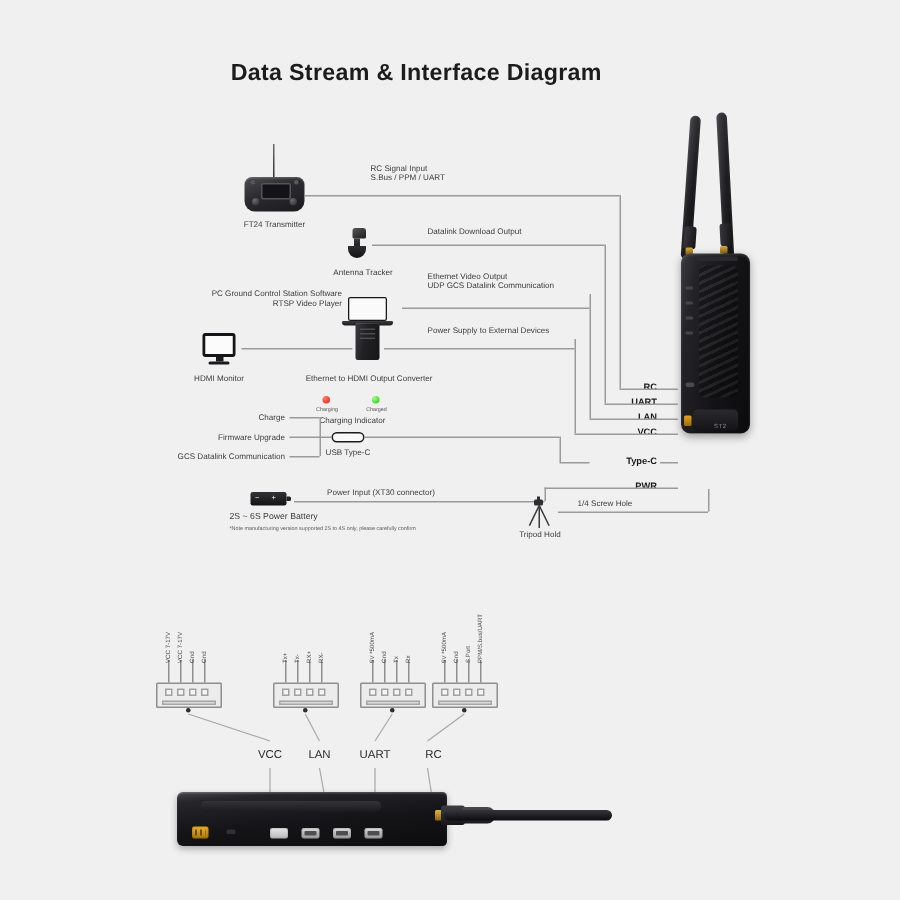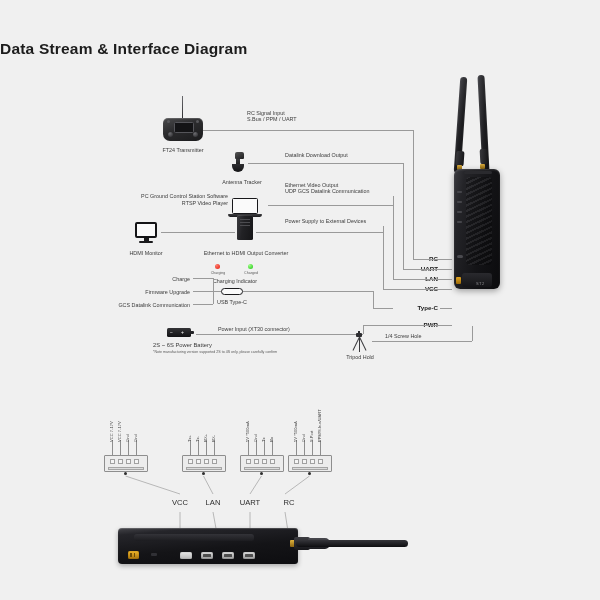--- a/index.html
+++ b/index.html
@@ -10,21 +10,21 @@
     color:#3a3a3a;
     overflow:hidden;
     position:relative;
   }
   #stage{position:absolute;inset:0;width:600px;height:600px;}
   .abs{position:absolute;}
 
   
   #title{
     left:0;top:40px;width:555px;
-    text-align:left;
+    text-align:center;
     font-size:15.5px;font-weight:bold;
     color:#1c1c1c;letter-spacing:.2px;
   }
 
   
   .lbl{font-size:5.4px;color:#3c3c3c;line-height:1.45;white-space:pre;}
   .lbl-r{text-align:right;}
   .lbl-c{text-align:center;}
   .port{font-size:6.2px;font-weight:bold;color:#1b1b1b;text-align:right;white-space:nowrap;}
   .bigport{font-size:7.6px;color:#2b2b2b;text-align:center;white-space:nowrap;}

